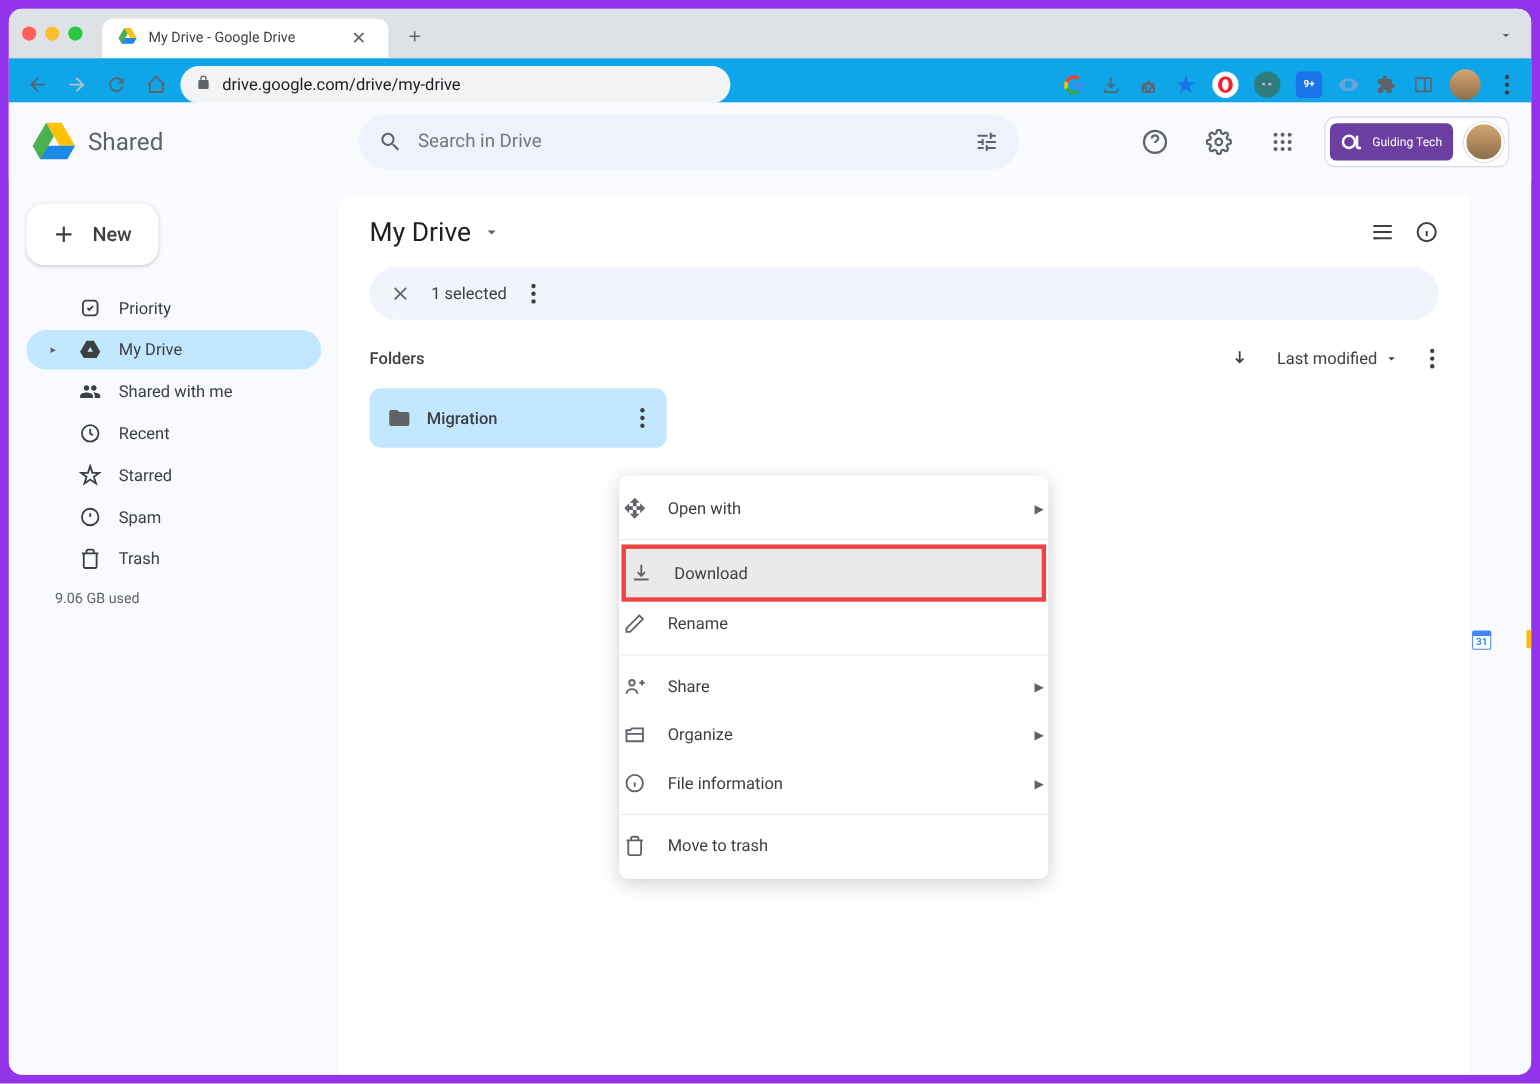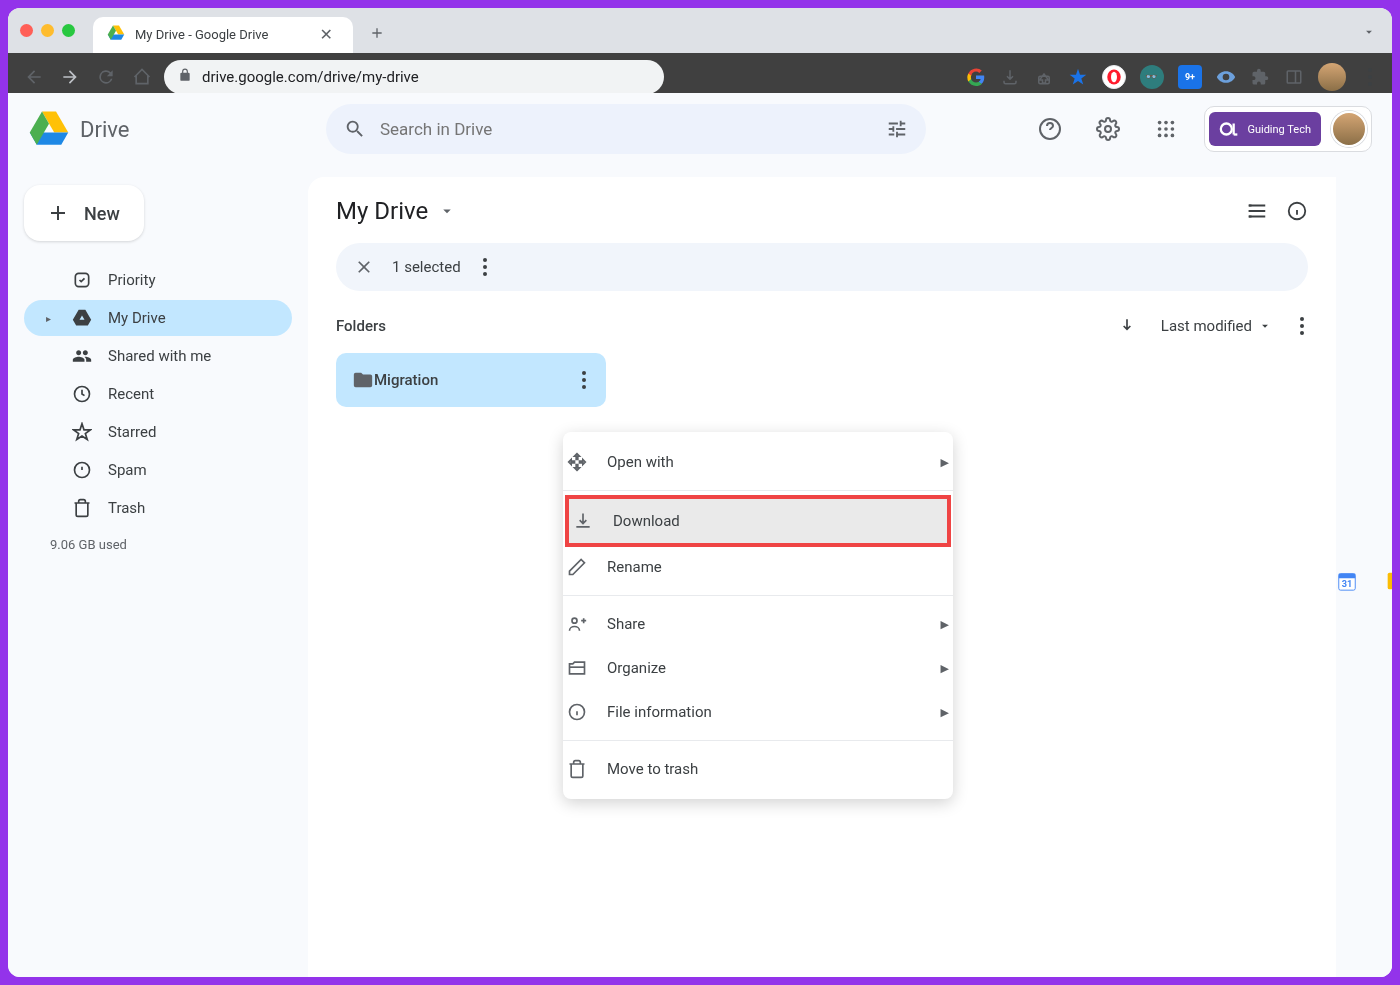--- a/index.html
+++ b/index.html
@@ -9,21 +9,21 @@
 .window-controls { display: flex; gap: 8px; margin-right: 18px; }
 .window-dot { width: 13px; height: 13px; border-radius: 50%; }
 .dot-red { background: #ff5f57; } .dot-yellow { background: #febc2e; } .dot-green { background: #28c840; }
 .tab { background: #fff; border-radius: 10px 10px 0 0; padding: 8px 14px; display: flex; align-items: center; gap: 10px; height: 36px; margin-top: 8px; min-width: 260px; }
 .tab-favicon svg { width: 18px; height: 18px; }
 .tab-title { font-size: 13px; color: #3c4043; flex: 1; }
 .tab-close, .new-tab { color: #5f6368; font-size: 16px; cursor: pointer; padding: 0 6px; }
 .new-tab { margin-left: 10px; margin-top: 8px; }
 .tab-dropdown { margin-left: auto; color: #5f6368; margin-top: 6px; padding: 4px; }
 
-.address-bar { background: #404040; height: 48px; display: flex; align-items: center; padding: 0 12px; gap: 8px; border-bottom: 1px solid #e8eaed; }
+.address-bar { background: #0ea5e9; height: 48px; display: flex; align-items: center; padding: 0 12px; gap: 8px; border-bottom: 1px solid #e8eaed; }
 .nav-btn { width: 28px; height: 28px; display: flex; align-items: center; justify-content: center; color: #5f6368; cursor: pointer; border-radius: 50%; }
 .nav-btn.disabled { color: #bdc1c6; }
 .url-box { flex: 1; background: #f1f3f4; border-radius: 20px; height: 34px; display: flex; align-items: center; padding: 0 14px; gap: 10px; color: #202124; font-size: 15px; max-width: 500px; }
 .lock-icon { color: #5f6368; }
 .toolbar-icons { display: flex; align-items: center; gap: 14px; margin-left: auto; }
 .toolbar-icon { width: 20px; height: 20px; display: flex; align-items: center; justify-content: center; color: #5f6368; cursor: pointer; }
 .ext-icon { width: 24px; height: 24px; border-radius: 50%; display: flex; align-items: center; justify-content: center; font-size: 10px; font-weight: bold; color: #fff; }
 .profile-photo { width: 28px; height: 28px; border-radius: 50%; background: linear-gradient(#d4a574, #8b6f47); }
 
 .app-body { flex: 1; display: flex; background: #f8fafd; overflow: hidden; }
@@ -52,21 +52,21 @@
 .main-content { flex: 1; background: #fff; border-radius: 16px 0 0 0; margin-top: 76px; padding: 20px 28px; position: relative; }
 .breadcrumb { display: flex; align-items: center; gap: 10px; margin-bottom: 18px; }
 .breadcrumb-title { font-size: 24px; color: #202124; }
 .breadcrumb-right { margin-left: auto; display: flex; gap: 18px; align-items: center; }
 .selection-bar { background: #f1f5fb; border-radius: 28px; height: 48px; display: flex; align-items: center; padding: 0 18px; gap: 18px; margin-bottom: 22px; }
 .selection-text { font-size: 15px; color: #3c4043; }
 .section-header { display: flex; align-items: center; margin-bottom: 14px; }
 .section-label { font-size: 15px; color: #3c4043; font-weight: 500; }
 .sort-controls { margin-left: auto; display: flex; align-items: center; gap: 24px; color: #3c4043; }
 .sort-label { font-size: 15px; display: flex; align-items: center; gap: 6px; cursor: pointer; }
-.folder-chip { background: #c2e7ff; border-radius: 10px; padding: 14px 16px; display: inline-flex; align-items: center; width: 270px; cursor: pointer; }
+.folder-chip { background: #c2e7ff; border-radius: 10px; padding: 14px 16px; display: inline-flex; align-items: center; gap: 14px; width: 270px; cursor: pointer; }
 .folder-name { font-size: 15px; font-weight: 500; color: #3c4043; flex: 1; }
 .three-dots-v { display: flex; flex-direction: column; gap: 3px; cursor: pointer; padding: 4px; }
 .three-dots-v span { width: 4px; height: 4px; background: #3c4043; border-radius: 50%; }
 
 .context-menu { position: absolute; top: 255px; left: 255px; background: #fff; border-radius: 8px; box-shadow: 0 4px 16px rgba(0,0,0,0.18); width: 390px; padding: 8px 0; z-index: 100; }
 .menu-item { display: flex; align-items: center; padding: 12px 4px; gap: 20px; cursor: pointer; color: #3c4043; font-size: 15px; }
 .menu-item.highlighted { background: #eaeaea; border: 4px solid #ef4444; margin: -2px 2px; align-items: center; }
 .menu-item svg { width: 20px; height: 20px; flex-shrink: 0; color: #5f6368; }
 .menu-arrow { margin-left: auto; color: #5f6368; font-size: 11px; }
 .menu-divider { height: 1px; background: #e8eaed; margin: 6px 0; }
@@ -197,21 +197,21 @@
     </div>
   </div>
 
   <div class="app-header">
     <div class="drive-logo">
       <svg width="42" height="42" viewBox="0 0 24 24">
           <path fill="#FFC107" d="M8 2l8 0 7 12-8 0z"></path>
           <path fill="#1E88E5" d="M1 14l4 7 14 0 4-7z"></path>
           <path fill="#4CAF50" d="M8 2L1 14l4 7 7-12z"></path>
         </svg>
-      <span class="drive-logo-text">Drive</span>
+      <span class="drive-logo-text">Shared</span>
     </div>
     <div class="search-box">
       <svg width="22" height="22" viewBox="0 0 24 24" fill="#5f6368">
           <path d="M15.5 14h-.8l-.3-.3a6.5 6.5 0 1 0-.7.7l.3.3v.8l5 5 1.5-1.5-5-5zm-6 0a4.5 4.5 0 1 1 0-9 4.5 4.5 0 0 1 0 9z"></path>
         </svg>
       <input class="search-input" placeholder="Search in Drive" style="">
       <svg class="tune-icon" width="22" height="22" viewBox="0 0 24 24" fill="#5f6368">
           <path d="M3 17v2h6v-2H3zM3 5v2h10V5H3zm10 16v-2h8v-2h-8v-2h-2v6h2zM7 9v2H3v2h4v2h2V9H7zm14 4v-2H11v2h10zm-6-4h2V7h4V5h-4V3h-2v6z"></path>
         </svg>
     </div>

